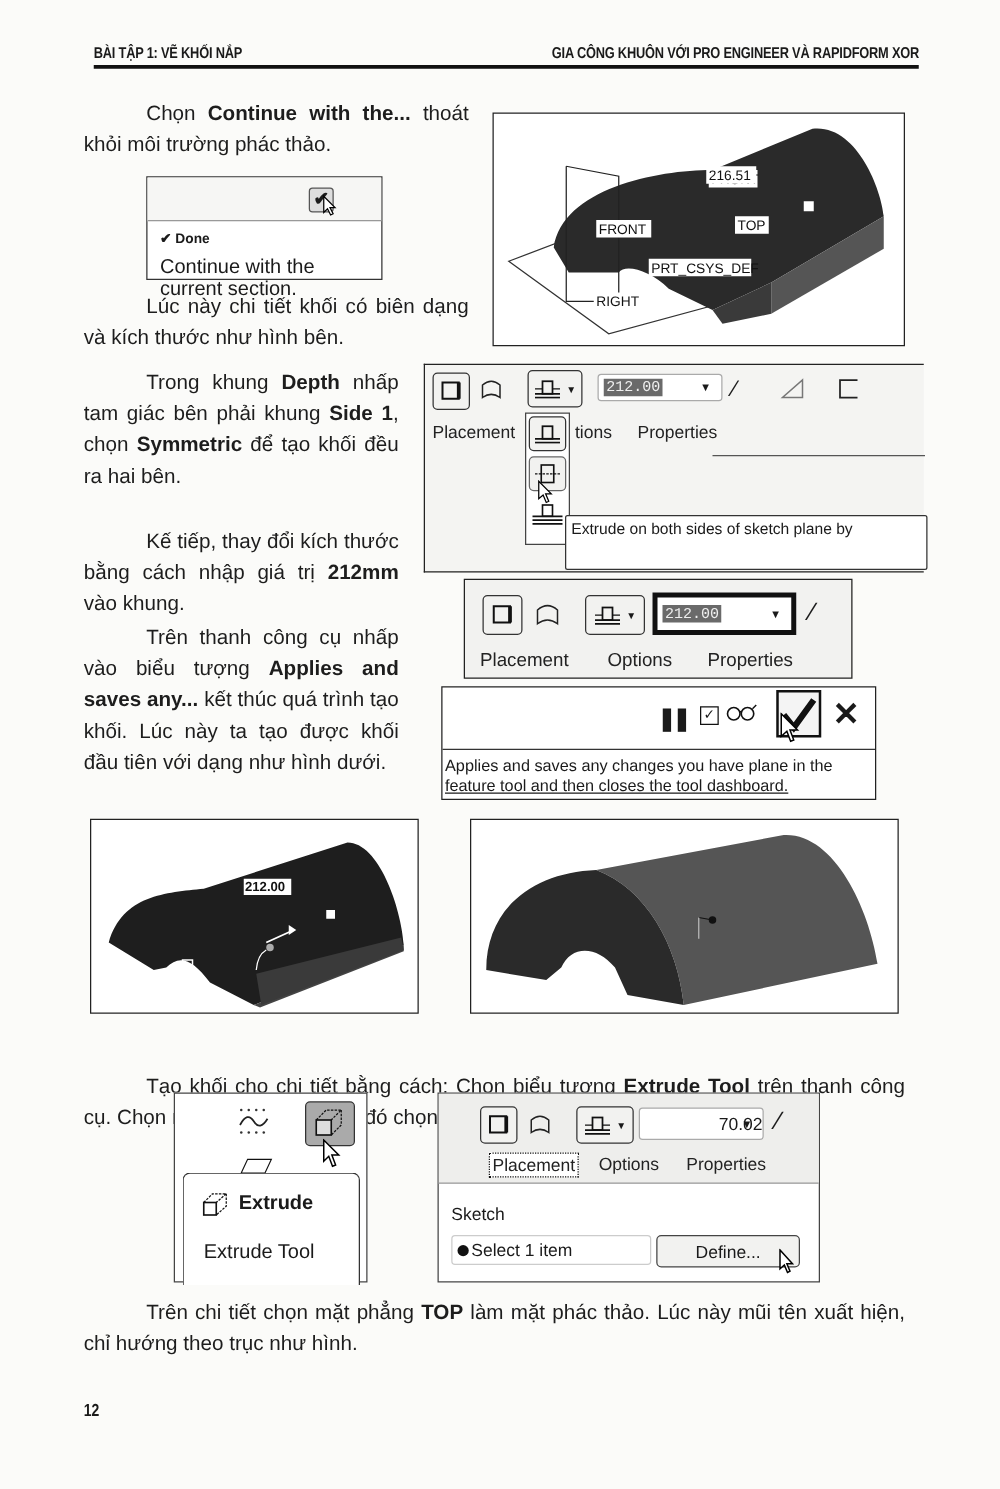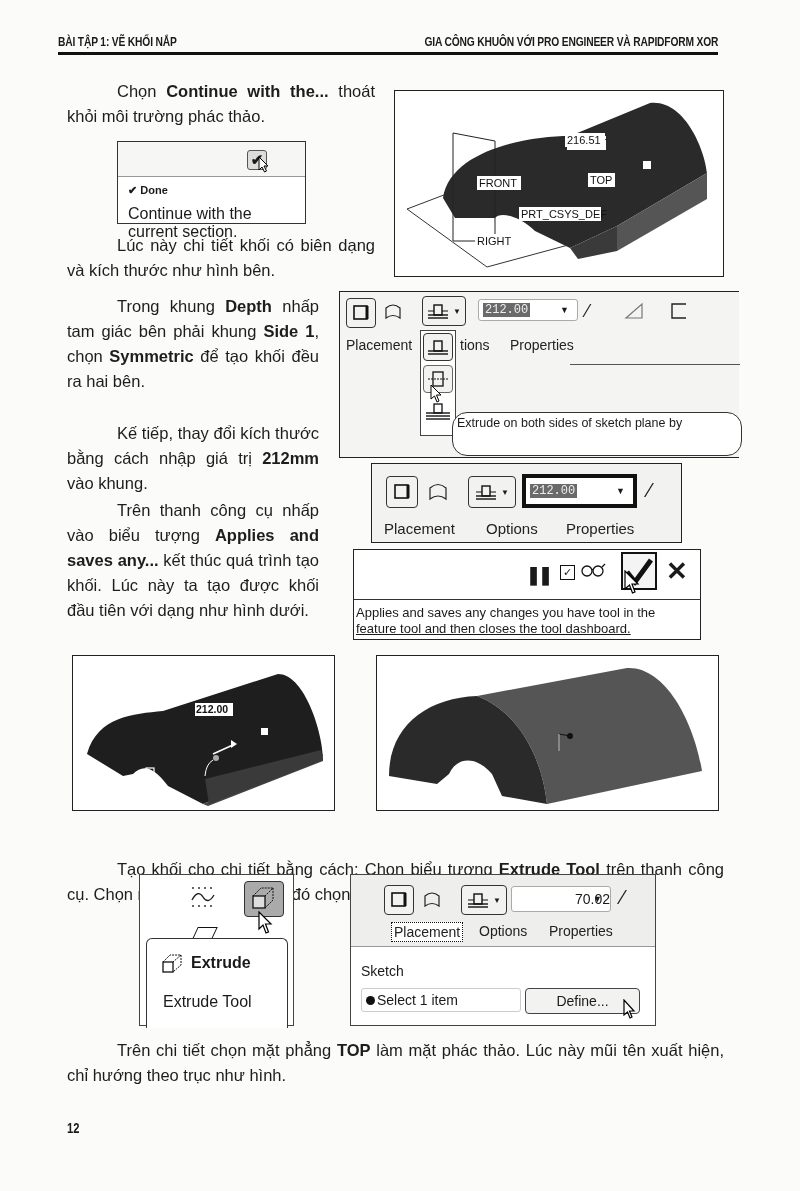--- a/index.html
+++ b/index.html
@@ -1,19 +1,19 @@
 <!DOCTYPE html>
 <html><head>
 <meta charset="utf-8">
 <style>
   * { box-sizing: border-box; margin: 0; padding: 0; }
   html, body { width: 800px; height: 1191px; background: #fbfbf9; overflow: hidden; }
   body { position: relative; font-family: "Liberation Sans", sans-serif; color: #1a1a1a; }
 
-  .hdr { position: absolute; top: 35px; left: 58px; width: 660px; height: 20px; border-bottom: 3px solid #111; }
+  .hdr { position: absolute; top: 35px; left: 75px; width: 660px; height: 20px; border-bottom: 3px solid #111; }
   .hdr span { position: absolute; top: 0; font-family: "Liberation Sans", sans-serif; font-weight: bold; font-size: 12.5px; letter-spacing: -0.2px; transform: scaleX(0.82); transform-origin: left top; white-space: nowrap; }
   .hdr .l { left: 0; }
   .hdr .r { right: 0; transform-origin: right top; }
 
   .p { position: absolute; font-size: 16.5px; line-height: 25px; text-align: justify; color: #1d1d1d; }
   .p b { font-weight: bold; }
   .ind { text-indent: 50px; }
 
   .box { position: absolute; border: 1.5px solid #222; background: #fff; }
   .cad-bg { background: #fff; }
@@ -24,21 +24,21 @@
   .done-lbl { position: absolute; left: 10px; top: 42px; font-size: 11px; font-weight: bold; }
   .done-desc { position: absolute; left: 10px; top: 63px; font-size: 16px; }
 
   
   .tb-btn { position: absolute; border: 1.5px solid #333; border-radius: 4px; background: #f2f2f0; display: flex; align-items: center; justify-content: center; }
   .tb-ico { position: absolute; font-size: 15px; line-height: 1; }
   .tb-input { position: absolute; border: 1px solid #aaa; border-radius: 3px; background: #fff; font-size: 12.5px; padding-left: 4px; display: flex; align-items: center; }
   .tb-input .val { background: #6a6a6a; color: #eee; padding: 0 2px; font-family: "Liberation Mono", monospace; font-size: 12px; }
   .tb-input .arr { position: absolute; right: 8px; font-size: 9px; }
   .tab { position: absolute; font-size: 14px; color: #222; }
-  .tooltip { position: absolute; background: #fff; border: 1px solid #333; border-radius: 15px; font-size: 12.5px; line-height: 17px; padding: 2px 4px; white-space: nowrap; overflow: hidden; }
+  .tooltip { position: absolute; background: #fff; border: 1px solid #333; border-radius: 2px; font-size: 12.5px; line-height: 17px; padding: 2px 4px; white-space: nowrap; overflow: hidden; }
 
   .cursor { position: absolute; width: 0; height: 0; }
   .cursor svg { position: absolute; left: 0; top: 0; }
 
   .pagenum { position: absolute; left: 67px; top: 1120px; font-weight: bold; font-size: 14px; transform: scaleX(0.8); transform-origin: left top; }
 </style>
 </head>
 <body>
 
 <div class="hdr">
@@ -224,21 +224,21 @@
       </svg>
   </div>
   <div style="position:absolute; left:312px; top:6px; font-size:26px; font-weight:bold;">✕</div>
   <div class="cursor" style="left:270px; top:20px;">
     <svg width="16" height="26">
         <path d="M1 1 L1 19 L5.5 15 L8.5 23 L11 22 L8 14 L14 14 Z" fill="#fff" stroke="#000" stroke-width="1.2"></path>
       </svg>
   </div>
   <div style="position:absolute; left:0; top:49px; width:346px; border-top:1.5px solid #333;"></div>
   <div style="position:absolute; left:2px; top:55px; font-size:13px; line-height:16px; white-space:nowrap; overflow:hidden; width:342px;">
-    <div>Applies and saves any changes you have tool in the</div>
+    <div>Applies and saves any changes you have plane in the</div>
     <div style="text-decoration:underline;">feature tool and then closes the tool dashboard.</div>
   </div>
 </div>
 
 <div class="box" style="left:72px; top:655px; width:263px; height:156px;">
   <svg width="260" height="153" viewBox="0 0 260 153">
     <path d="M14,98 C25,60 60,58 90,55 L205,18 C230,18 248,70 250,100 L130,148 L95,130 C80,110 70,108 60,118 L50,120 Z" fill="#1e1e1e"></path>
     <polygon points="130,148 250,100 250,105 135,150" fill="#444"></polygon>
     <polygon points="132,123 248,94 250,104 136,148" fill="#3a3a3a"></polygon>
     <rect x="122" y="47" width="38" height="13" fill="#fff"></rect>

